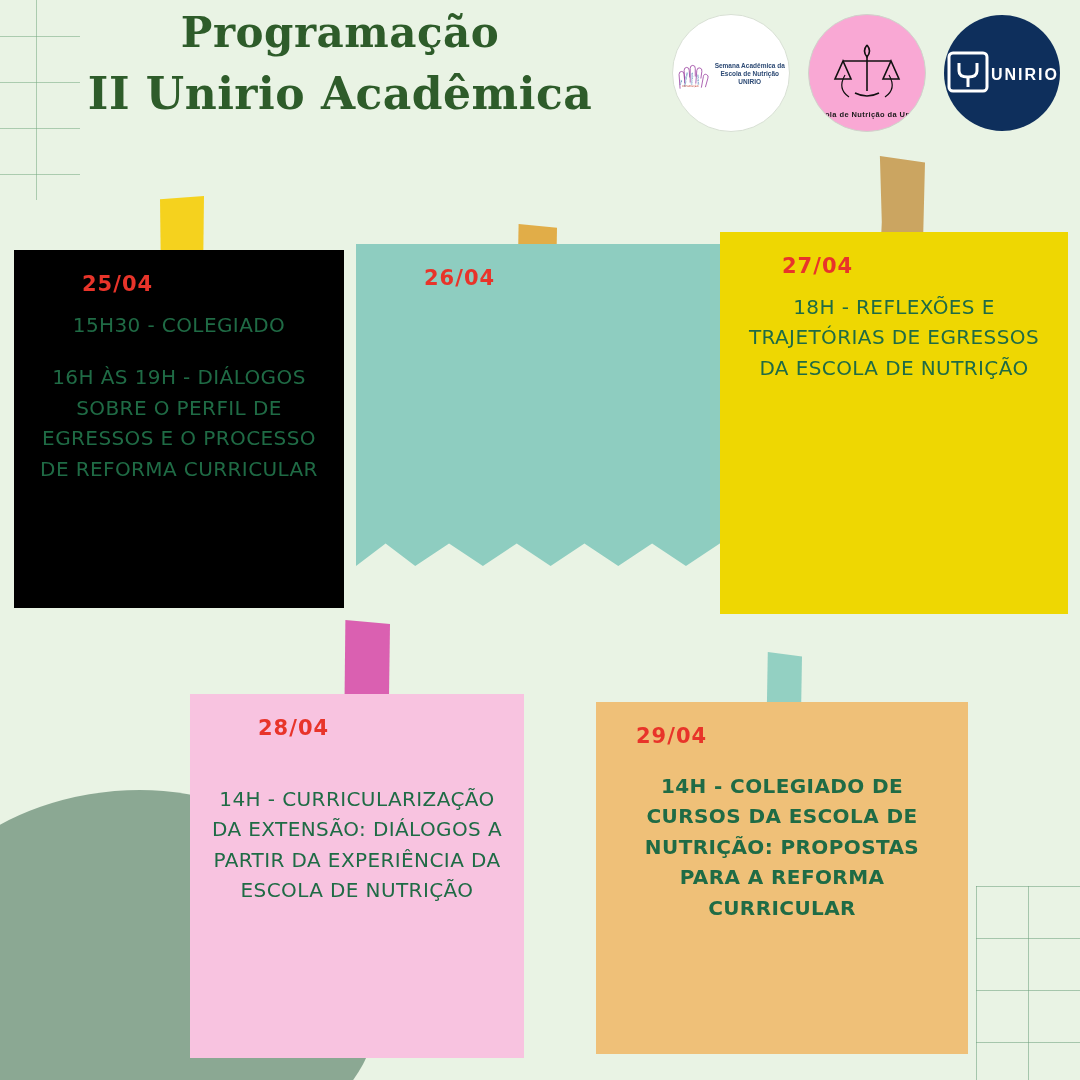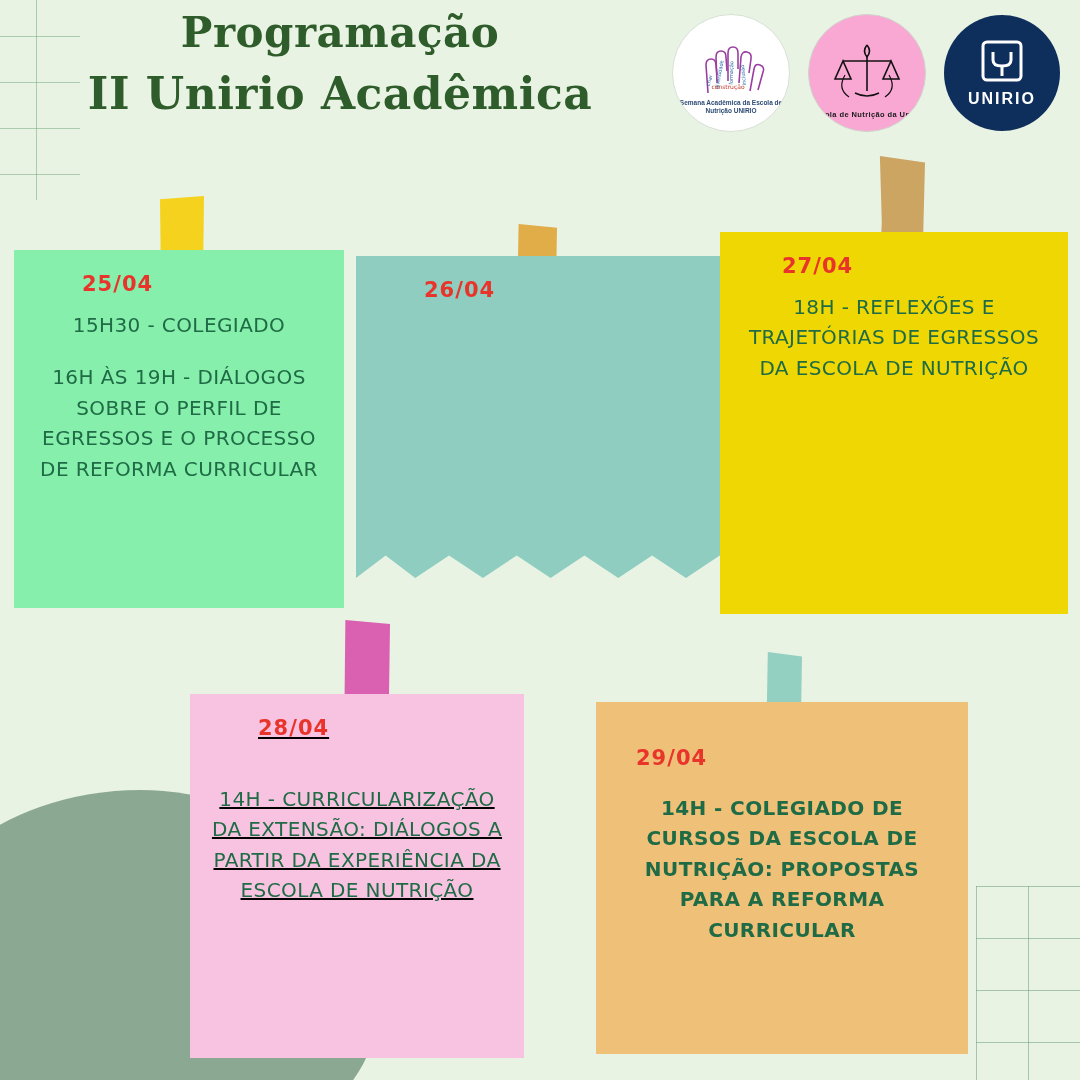--- a/index.html
+++ b/index.html
@@ -68,21 +68,21 @@
     position: absolute;
     right: 20px; top: 14px;
     display: flex;
     align-items: center;
     gap: 18px;
   }
   .logo {
     width: 116px; height: 116px;
     border-radius: 50%;
     display: flex;
-    flex-direction: column;
+    flex-direction: row;
     align-items: center;
     justify-content: center;
     position: relative;
     overflow: hidden;
   }
   .logo-hands {
     background: #ffffff;
     border: 1px solid #d8e0d4;
   }
   .logo-hands .hand-svg { margin-top: 4px; }
@@ -139,57 +139,56 @@
     line-height: 1.52;
     text-align: center;
     letter-spacing: 0.4px;
   }
   .note-body .blk + .blk { margin-top: 22px; }
 
   
   #note-25 {
     left: 14px; top: 250px;
     width: 330px; height: 358px;
-    background: #86efac;
+    background: #000000;
   }
   #note-25 .note-date { text-align: left; margin-left: 52px; }
 
   #note-26 {
-    left: 356px; top: 256px;
+    left: 356px; top: 244px;
     width: 423px; height: 322px;
     background: #8ecdc0;
     clip-path: polygon(0% 0%, 100% 0%, 100% 94%, 93% 100%, 86% 93%, 78% 100%,
                        70% 93%, 62% 100%, 54% 93%, 46% 100%, 38% 93%, 30% 100%,
                        22% 93%, 14% 100%, 7% 93%, 0% 100%);
   }
   #note-26 .note-date { text-align: left; margin-left: 52px; }
 
   #note-27 {
     left: 720px; top: 232px;
     width: 348px; height: 382px;
     background: #eed702;
   }
   #note-27 .note-date { text-align: left; margin-left: 46px; }
   #note-27 .note-body { font-size: 20px; }
 
   #note-28 {
     left: 190px; top: 694px;
     width: 334px; height: 364px;
     background: #f8c3e0;
-    text-decoration: underline;
   }
   #note-28 .note-date { text-align: left; margin-left: 52px; }
   #note-28 .note-body { margin-top: 44px; }
 
   #note-29 {
     left: 596px; top: 702px;
     width: 372px; height: 352px;
     background: #efc078;
   }
-  #note-29 .note-date { text-align: left; margin-left: 24px; margin-top: 22px; }
+  #note-29 .note-date { text-align: left; margin-left: 24px; }
   #note-29 .note-body { margin-top: 23px; font-weight: bold; }
 
   
   .tape {
     position: absolute;
     opacity: 0.95;
   }
   #tape-25 {
     left: 160px; top: 196px;
     width: 44px; height: 112px;

